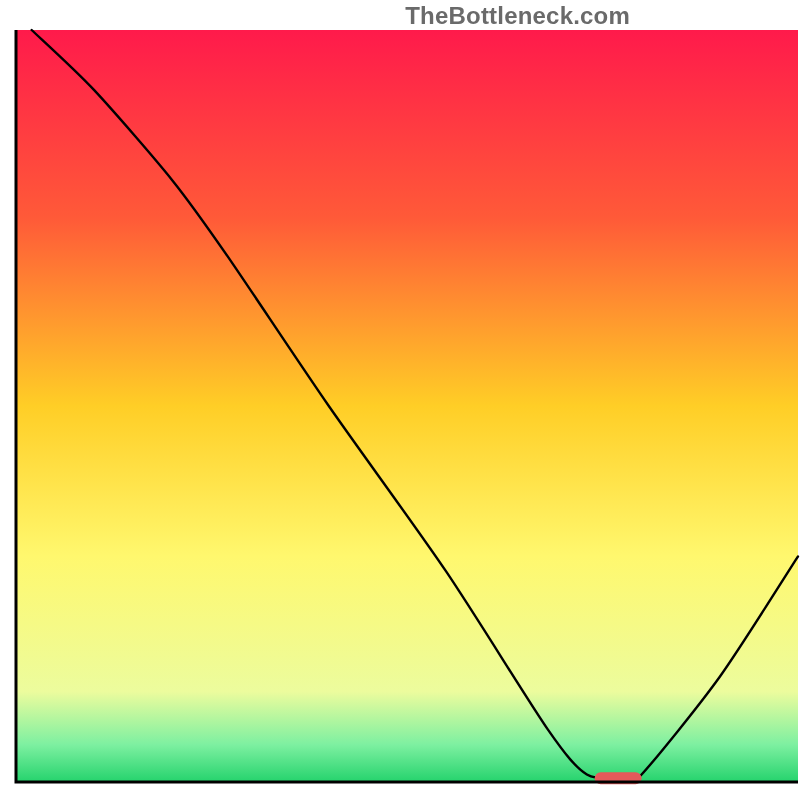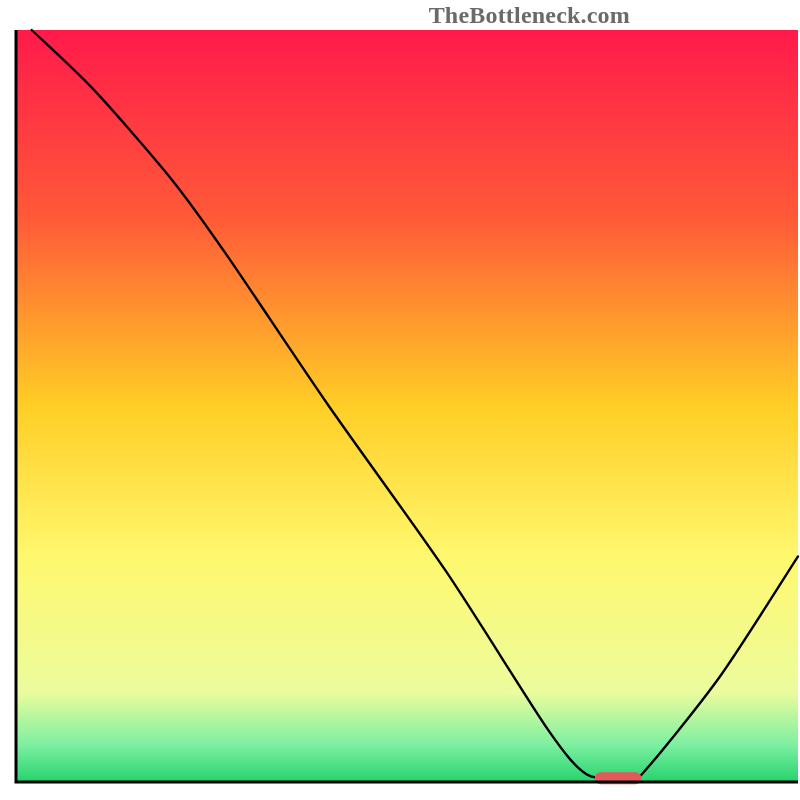--- a/index.html
+++ b/index.html
@@ -8,21 +8,20 @@
     width: 800px;
     height: 800px;
     overflow: hidden;
     background: #fff;
     font-family: Arial, Helvetica, sans-serif;
   }
   .wrap {
     position: relative;
     width: 636px;
     height: 800px;
-    font-family: Liberation Serif, serif;
   }
   .watermark {
     position: absolute;
     top: 2px;
     right: 6px;
     font-size: 24px;
     font-weight: 600;
     color: #6a6a6a;
     letter-spacing: 0.2px;
     z-index: 4;

